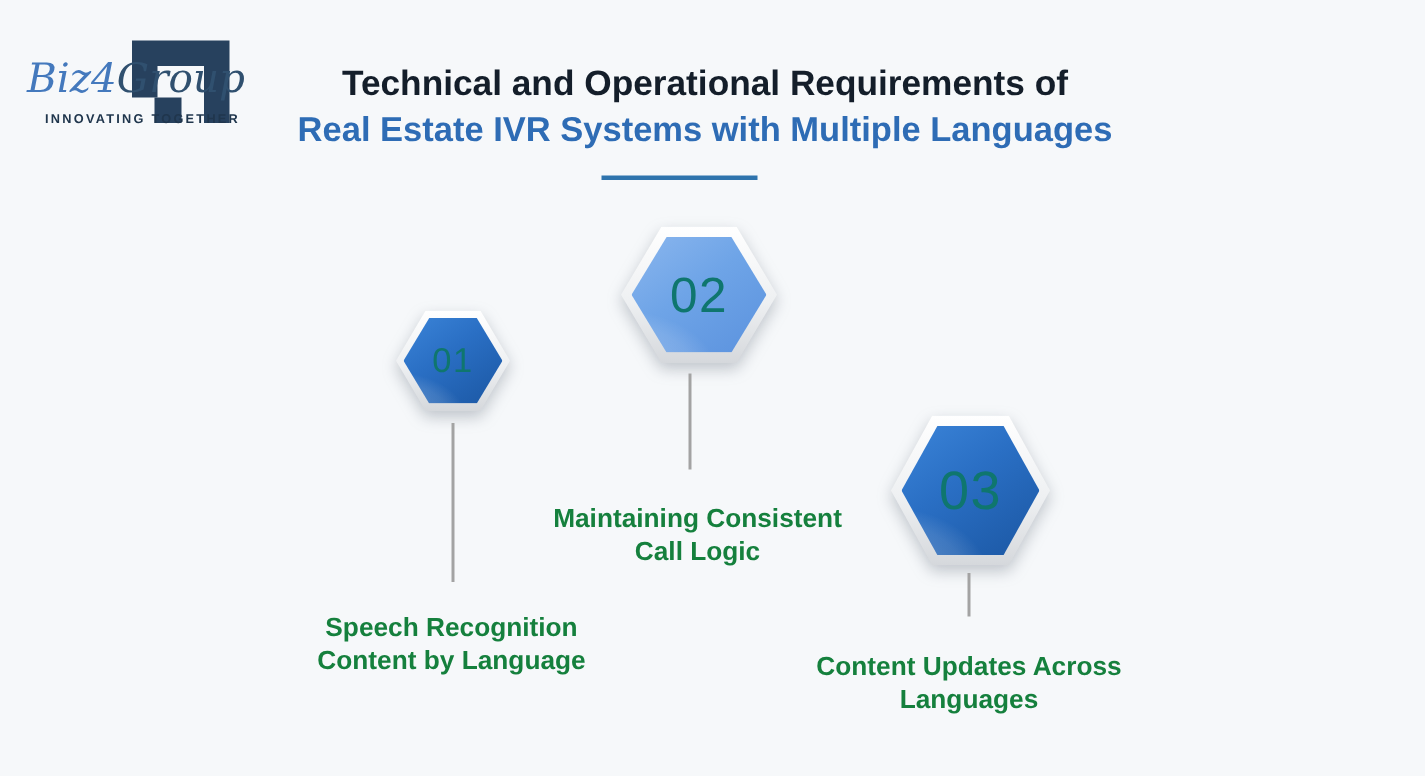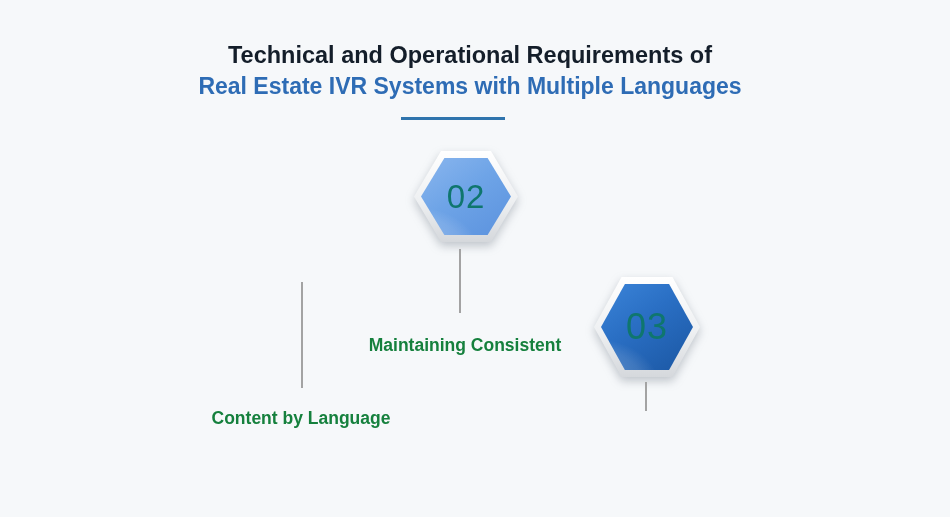--- a/index.html
+++ b/index.html
@@ -65,42 +65,63 @@
   .step-label{
     position:absolute;width:320px;text-align:center;
     font-size:17.5px;font-weight:bold;line-height:22px;color:#15803d;
   }
 </style>
 </head>
 <body>
 
 <div id="canvas">
 
+  <div class="logo">
+    <svg class="logo-bracket" width="70" height="60" viewBox="0 0 70 60">
+      <path d="M2,2 L67,2 L67,57 L50,57 L50,19 L19,19 L19,40 L2,40 Z" fill="#27415e"></path>
+      <rect x="17" y="40" width="18" height="17" fill="#27415e"></rect>
+    </svg>
+    <div class="logo-brand">
+      <span class="brand-blue">Biz4</span><span class="brand-dark">Group</span>
+    </div>
+    <div class="logo-tagline">INNOVATING TOGETHER</div>
+  </div>
 
   <div class="title-block">
     <div class="title-line1">Technical and Operational Requirements of</div>
     <div class="title-line2">Real Estate IVR Systems with Multiple Languages</div>
     <div class="title-divider"></div>
   </div>
 
+  <div class="hex hex-shape-wrap" style="left:264px;top:207px;width:76px;height:67px;">
+    <div class="hex-outer hex-shape"></div>
+    <div class="hex-inner hex-shape dark-blue inset-5"></div>
+    <span class="hex-num" style="font-size:23px;">01</span>
+  </div>
   <div class="connector" style="left:301px;top:282px;height:106px;"></div>
   <div class="step-label" style="left:141px;top:407px;">
+    <div>Speech Recognition</div>
     <div>Content by Language</div>
   </div>
 
   <div class="hex hex-shape-wrap" style="left:414px;top:151px;width:104px;height:91px;">
     <div class="hex-outer hex-shape"></div>
     <div class="hex-inner hex-shape light-blue inset-7"></div>
     <span class="hex-num" style="font-size:33px;">02</span>
   </div>
   <div class="connector" style="left:459px;top:249px;height:64px;"></div>
   <div class="step-label" style="left:305px;top:334px;">
     <div>Maintaining Consistent</div>
+    <div>Call Logic</div>
   </div>
 
   <div class="hex hex-shape-wrap" style="left:594px;top:277px;width:106px;height:100px;">
     <div class="hex-outer hex-shape"></div>
     <div class="hex-inner hex-shape dark-blue inset-7"></div>
     <span class="hex-num" style="font-size:36px;">03</span>
   </div>
   <div class="connector" style="left:645px;top:382px;height:29px;"></div>
+  <div class="step-label" style="left:486px;top:433px;">
+    <div>Content Updates Across</div>
+    <div>Languages</div>
+  </div>
 
 </div>
 
 </body></html>

